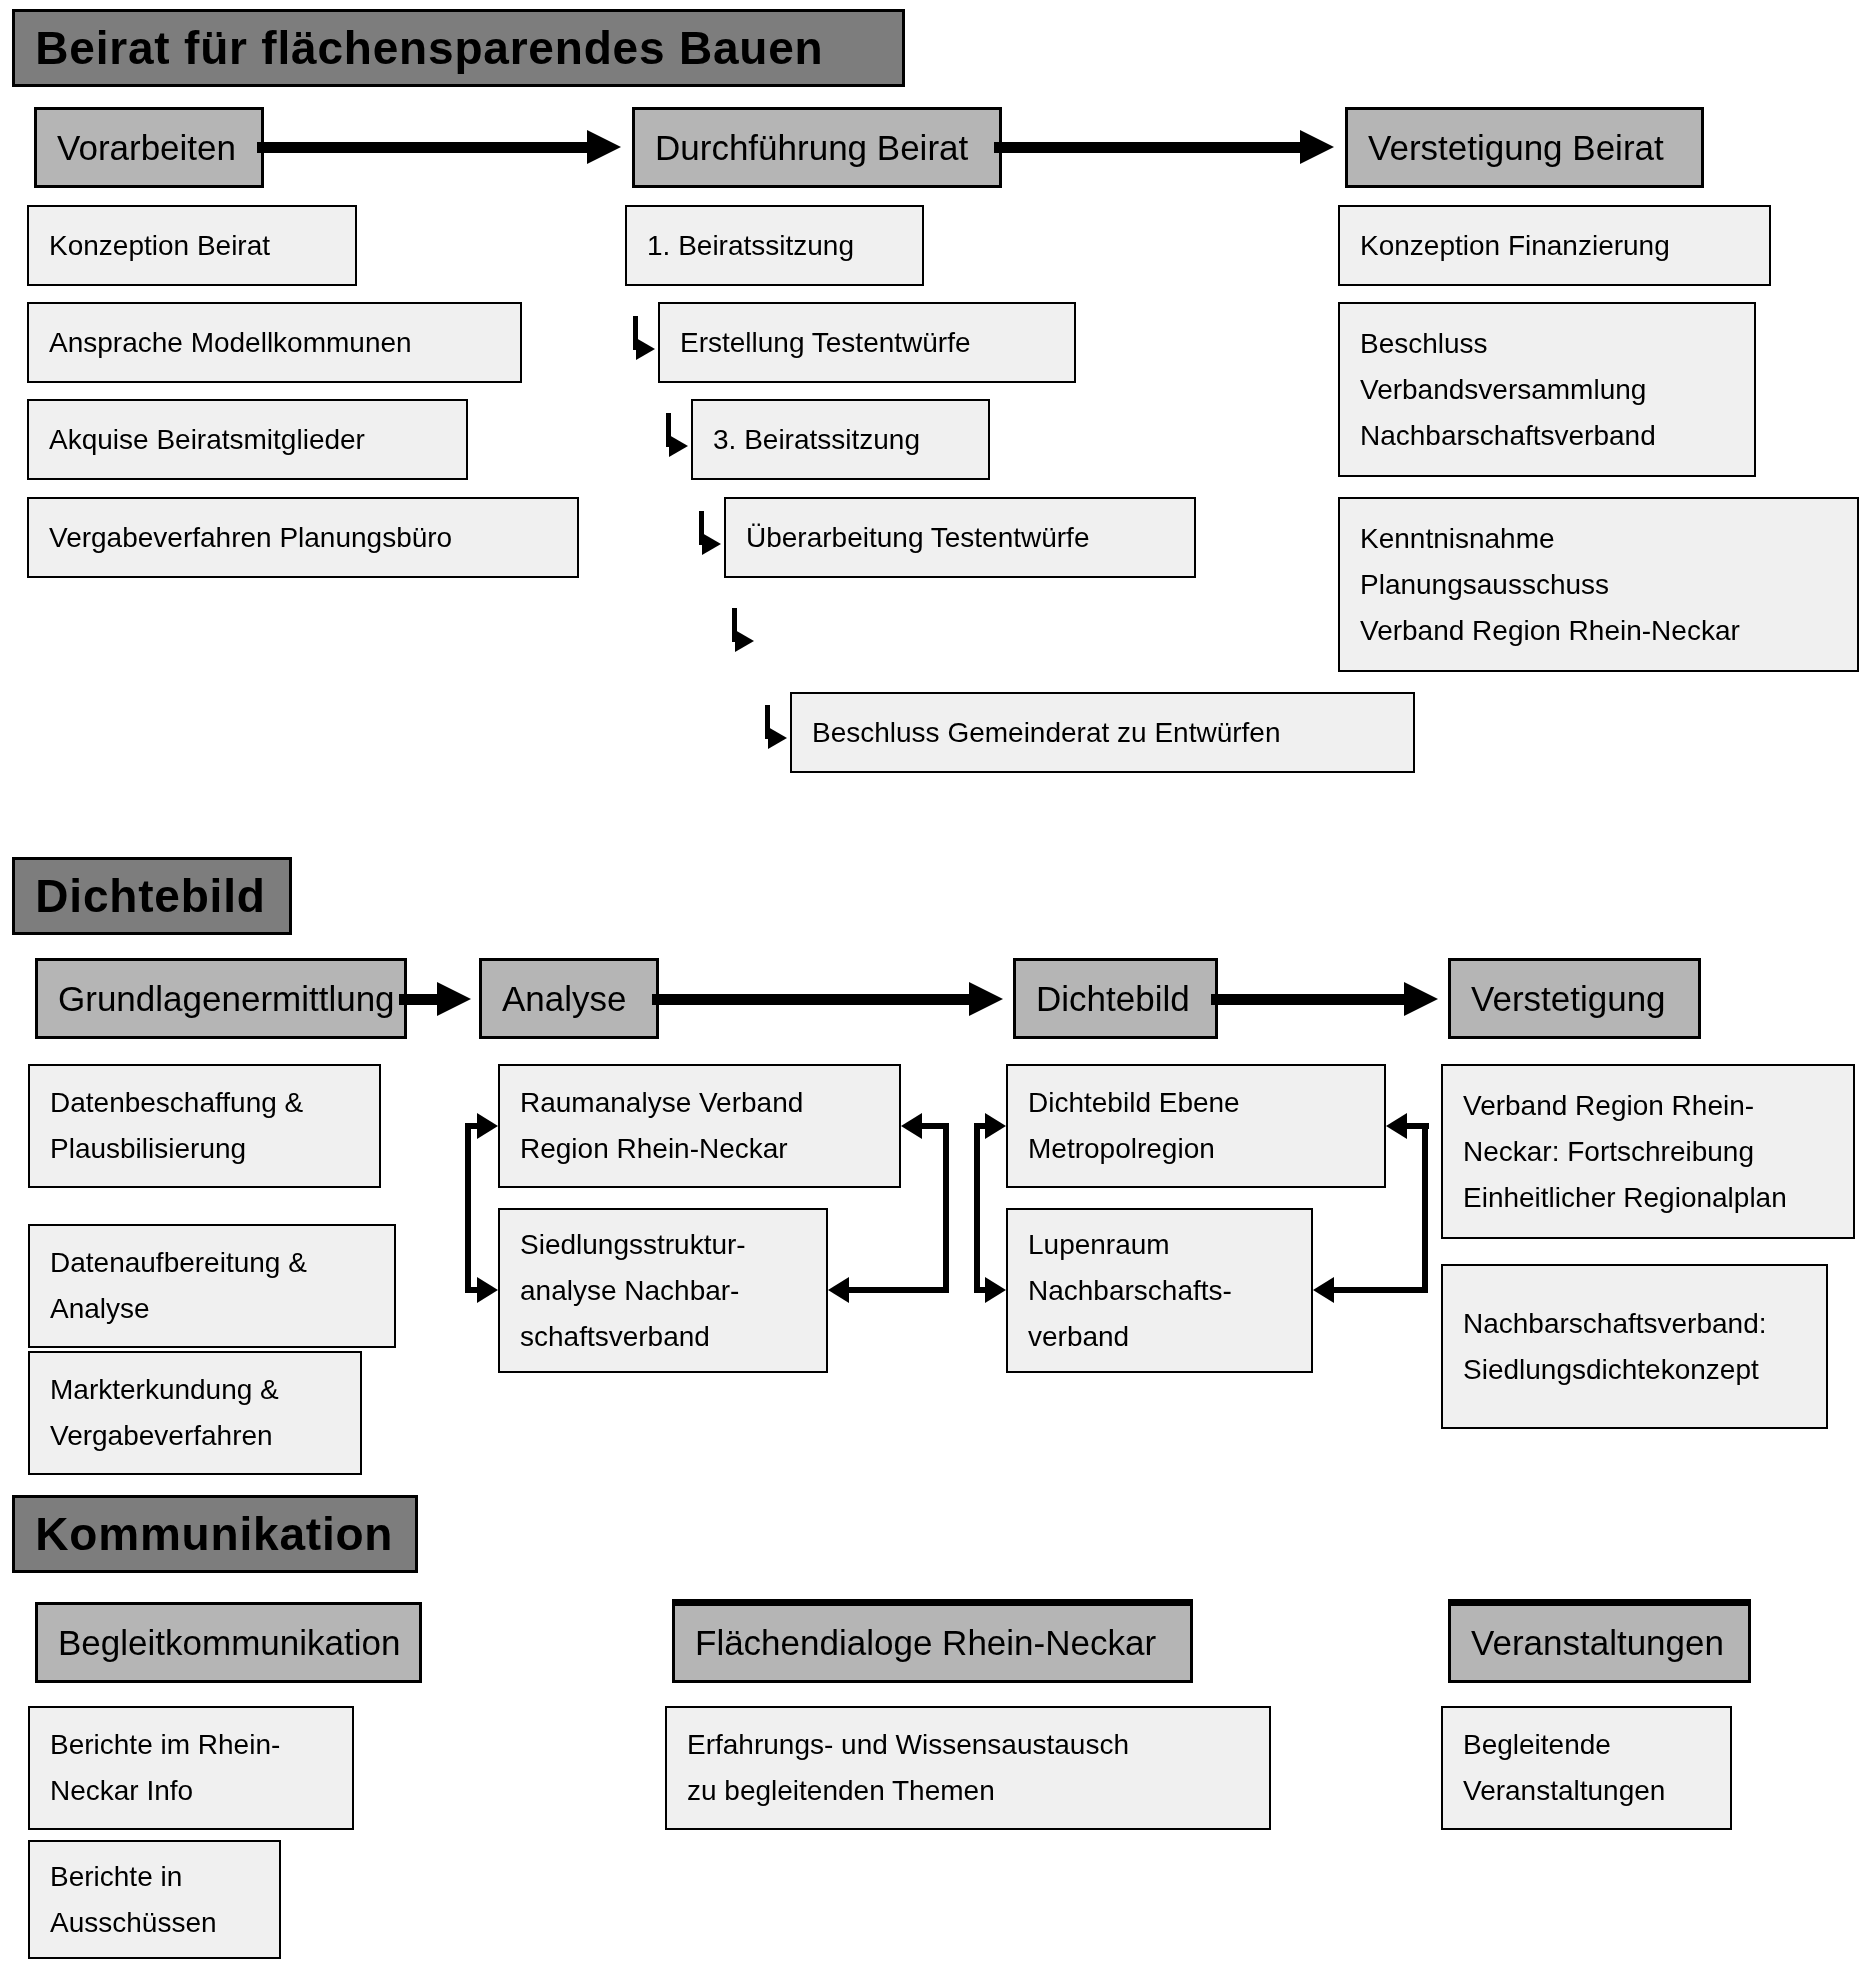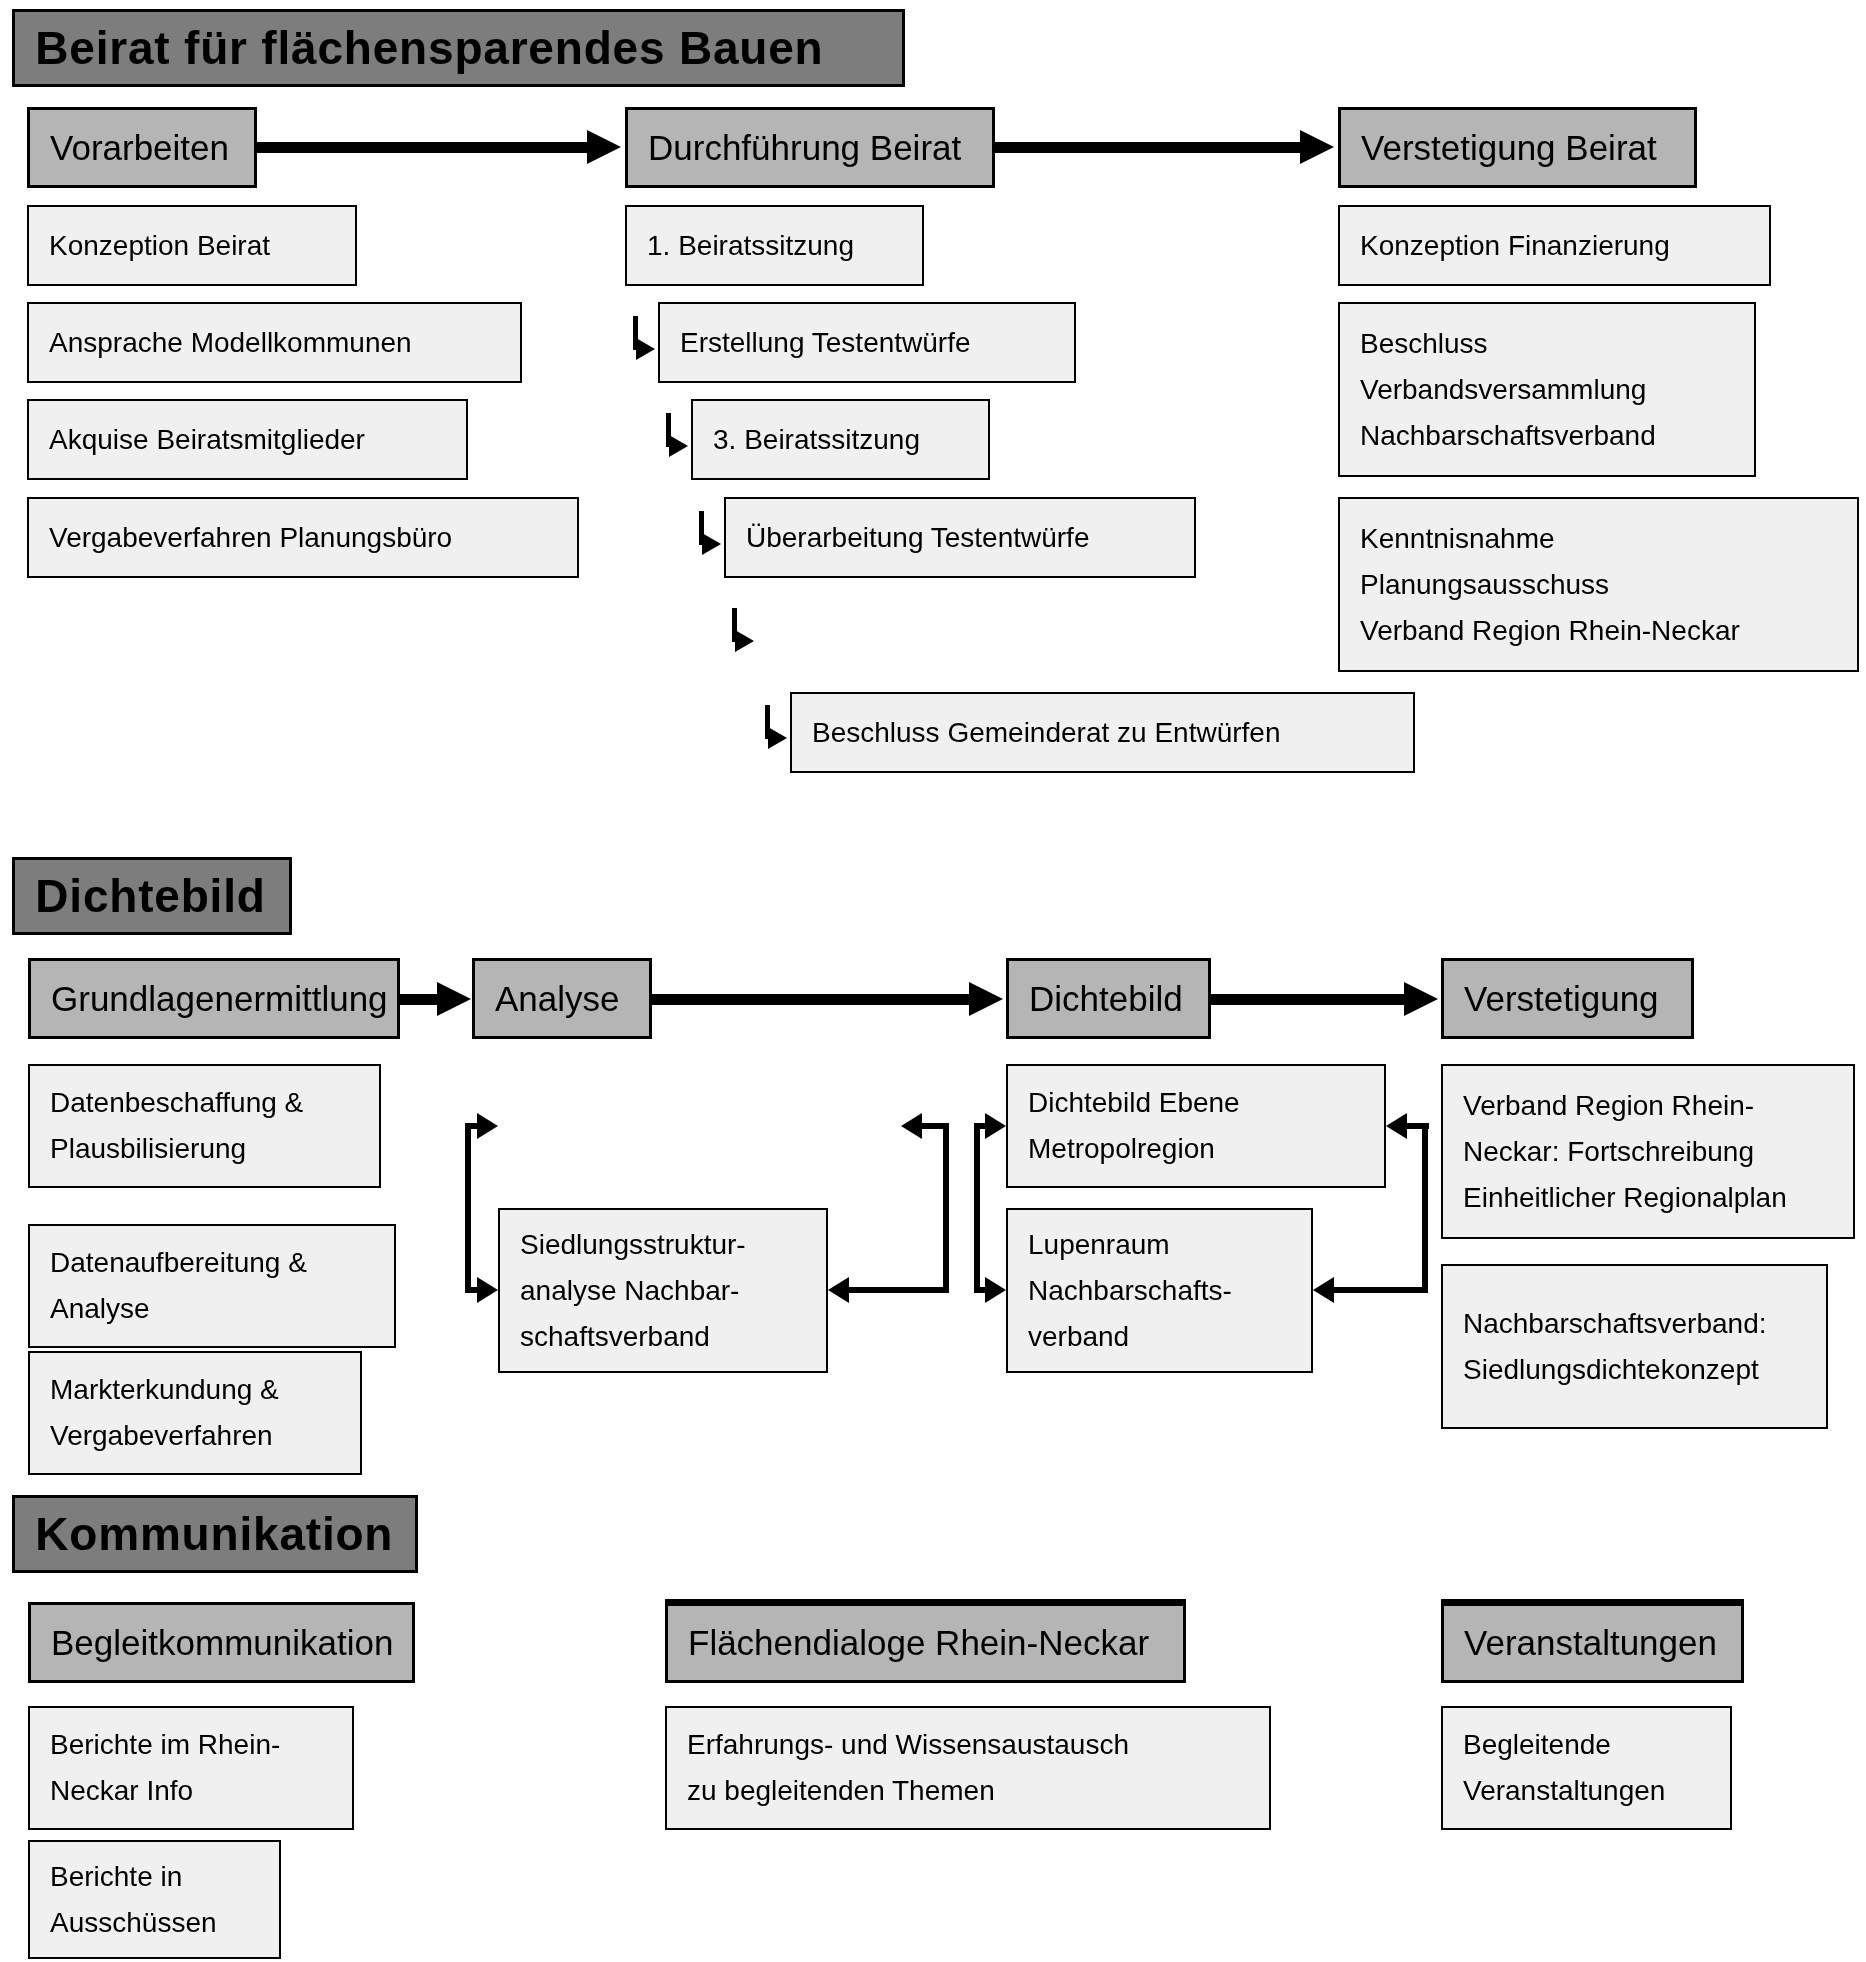--- a/index.html
+++ b/index.html
@@ -12,21 +12,21 @@
   html,body{margin:0;padding:0;background:var(--page-bg);}
   .canvas{
     position:relative;width:1867px;height:1963px;background:var(--page-bg);
     font-family:"Liberation Sans","DejaVu Sans",sans-serif;color:#000;overflow:hidden;text-decoration:underline;
   }
   .box{
     position:absolute;box-sizing:border-box;display:flex;align-items:center;
     border:2.3px solid var(--line);background:var(--item-bg);
     font-size:28px;line-height:46px;padding:0 7.7px 0 20px;white-space:pre;
   }
-  .phase{background:var(--phase-bg);border-width:3.1px;font-size:35px;}
+  .phase{background:var(--phase-bg);border-width:3.1px;font-size:35px;margin-left:7px;}
   .phase.thicktop{border-top-width:7px;}
   .sect-title{
     background:var(--title-bg);border-width:3.1px;font-weight:bold;font-size:46px;
     letter-spacing:0.8px;
   }
   
   .harrow{position:absolute;height:10.7px;background:var(--line);}
   .harrow::after{
     content:"";position:absolute;left:100%;top:50%;transform:translateY(-50%);
     width:0;height:0;border-left:34px solid var(--line);
@@ -110,20 +110,22 @@
 Plausbilisierung</div>
   <div class="box" style="left:28px;top:1224px;width:368px;height:124px">Datenaufbereitung &amp;
 Analyse</div>
   <div class="box" style="left:28px;top:1351px;width:334px;height:124px">Markterkundung &amp;
 Vergabeverfahren</div>
 
   <div class="vline" style="left:465px;top:1123px;height:169px"></div>
   <div class="stub stub-r" style="left:465px;top:1123px;width:11.5px"></div>
   <div class="stub stub-r" style="left:465px;top:1287px;width:11.5px"></div>
 
+  <div class="box" style="left:498px;top:1064px;width:403px;height:124px">Raumanalyse Verband
+Region Rhein-Neckar</div>
   <div class="box" style="left:498px;top:1208px;width:330px;height:165px">Siedlungsstruktur-
 analyse Nachbar-
 schaftsverband</div>
 
   <div class="vline" style="left:943px;top:1123px;height:169px"></div>
   <div class="stub stub-l" style="left:922px;top:1123px;width:27px"></div>
   <div class="stub stub-l" style="left:849px;top:1287px;width:100px"></div>
 
   <div class="vline" style="left:974px;top:1123px;height:169px"></div>
   <div class="stub stub-r" style="left:974px;top:1123px;width:10.7px"></div>

